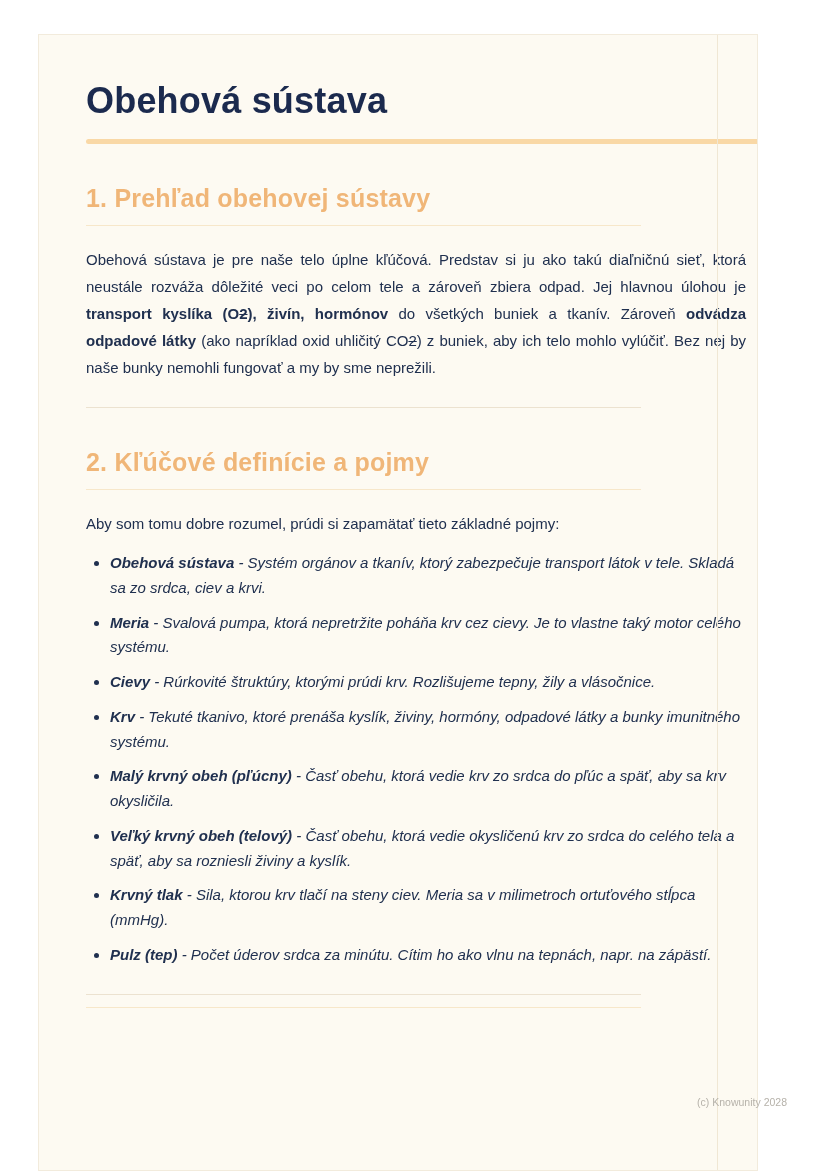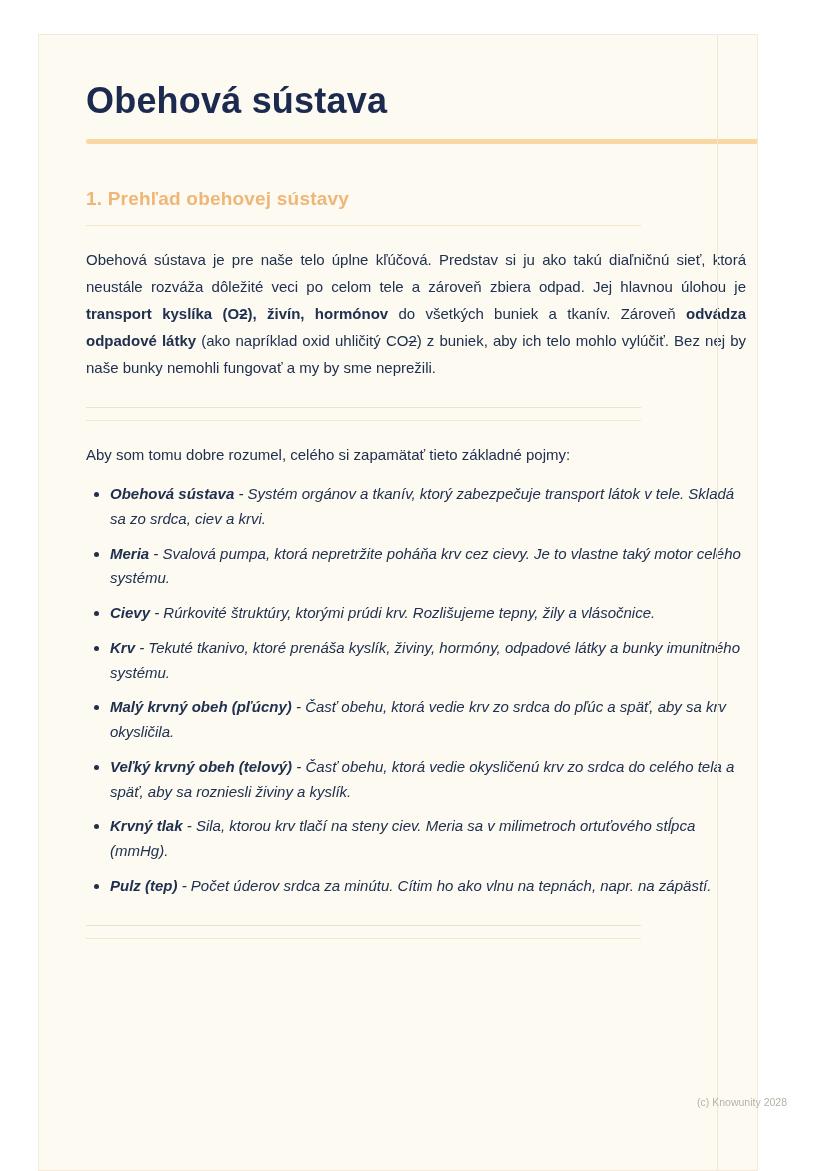--- a/index.html
+++ b/index.html
@@ -32,21 +32,21 @@
     color: #1b2a4e;
     letter-spacing: 0.2px;
   }
   .title-rule {
     width: 703px; height: 5px;
     background: #f9d8a6;
     border-radius: 3px;
     margin-top: 18px;
   }
   .section-heading {
-    font-size: 19px;
+    font-size: 25px;
     line-height: 29px;
     font-weight: 800;
     color: #f0b678;
     margin-top: 40px;
     letter-spacing: 0.2px;
   }
   .heading-rule {
     width: 555px; height: 1px;
     background: #f7e7ca;
     margin-top: 12px;
@@ -96,23 +96,24 @@
   <h1 class="doc-title">Obehová sústava</h1>
   <div class="title-rule"></div>
 
   <h2 class="section-heading">1. Prehľad obehovej sústavy</h2>
   <div class="heading-rule"></div>
 
   <p class="body-text justify"><span>Obehová sústava je pre naše telo úplne kľúčová. Predstav si ju ako takú diaľničnú sieť, ktorá neustále rozváža dôležité veci po celom tele a zároveň zbiera odpad. Jej hlavnou úlohou je </span><span class="b">transport kyslíka (O</span><span class="b strike">2</span><span class="b">), živín, hormónov</span><span> do všetkých buniek a tkanív. Zároveň </span><span class="b">odvádza odpadové látky</span><span> (ako napríklad oxid uhličitý CO</span><span class="strike">2</span><span>) z buniek, aby ich telo mohlo vylúčiť. Bez nej by naše bunky nemohli fungovať a my by sme neprežili.</span></p>
 
   <hr class="section-divider">
 
+  <h2 class="section-heading">2. Kľúčové definície a pojmy</h2>
   <div class="heading-rule"></div>
 
-  <p class="body-text">Aby som tomu dobre rozumel, celého si zapamätať tieto základné pojmy:</p>
+  <p class="body-text">Aby som tomu dobre rozumel, prúdi si zapamätať tieto základné pojmy:</p>
 
   <ul class="defs">
     <li><span class="b">Obehová sústava</span><span> - Systém orgánov a tkanív, ktorý zabezpečuje transport látok v tele. Skladá sa zo srdca, ciev a krvi.</span></li>
     <li><span class="b">Meria</span><span> - Svalová pumpa, ktorá nepretržite poháňa krv cez cievy. Je to vlastne taký motor celého systému.</span></li>
     <li><span class="b">Cievy</span><span> - Rúrkovité štruktúry, ktorými prúdi krv. Rozlišujeme tepny, žily a vlásočnice.</span></li>
     <li><span class="b">Krv</span><span> - Tekuté tkanivo, ktoré prenáša kyslík, živiny, hormóny, odpadové látky a bunky imunitného systému.</span></li>
     <li><span class="b">Malý krvný obeh (pľúcny)</span><span> - Časť obehu, ktorá vedie krv zo srdca do pľúc a späť, aby sa krv okysličila.</span></li>
     <li><span class="b">Veľký krvný obeh (telový)</span><span> - Časť obehu, ktorá vedie okysličenú krv zo srdca do celého tela a späť, aby sa rozniesli živiny a kyslík.</span></li>
     <li><span class="b">Krvný tlak</span><span> - Sila, ktorou krv tlačí na steny ciev. Meria sa v milimetroch ortuťového stĺpca (mmHg).</span></li>
     <li><span class="b">Pulz (tep)</span><span> - Počet úderov srdca za minútu. Cítim ho ako vlnu na tepnách, napr. na zápästí.</span></li>

